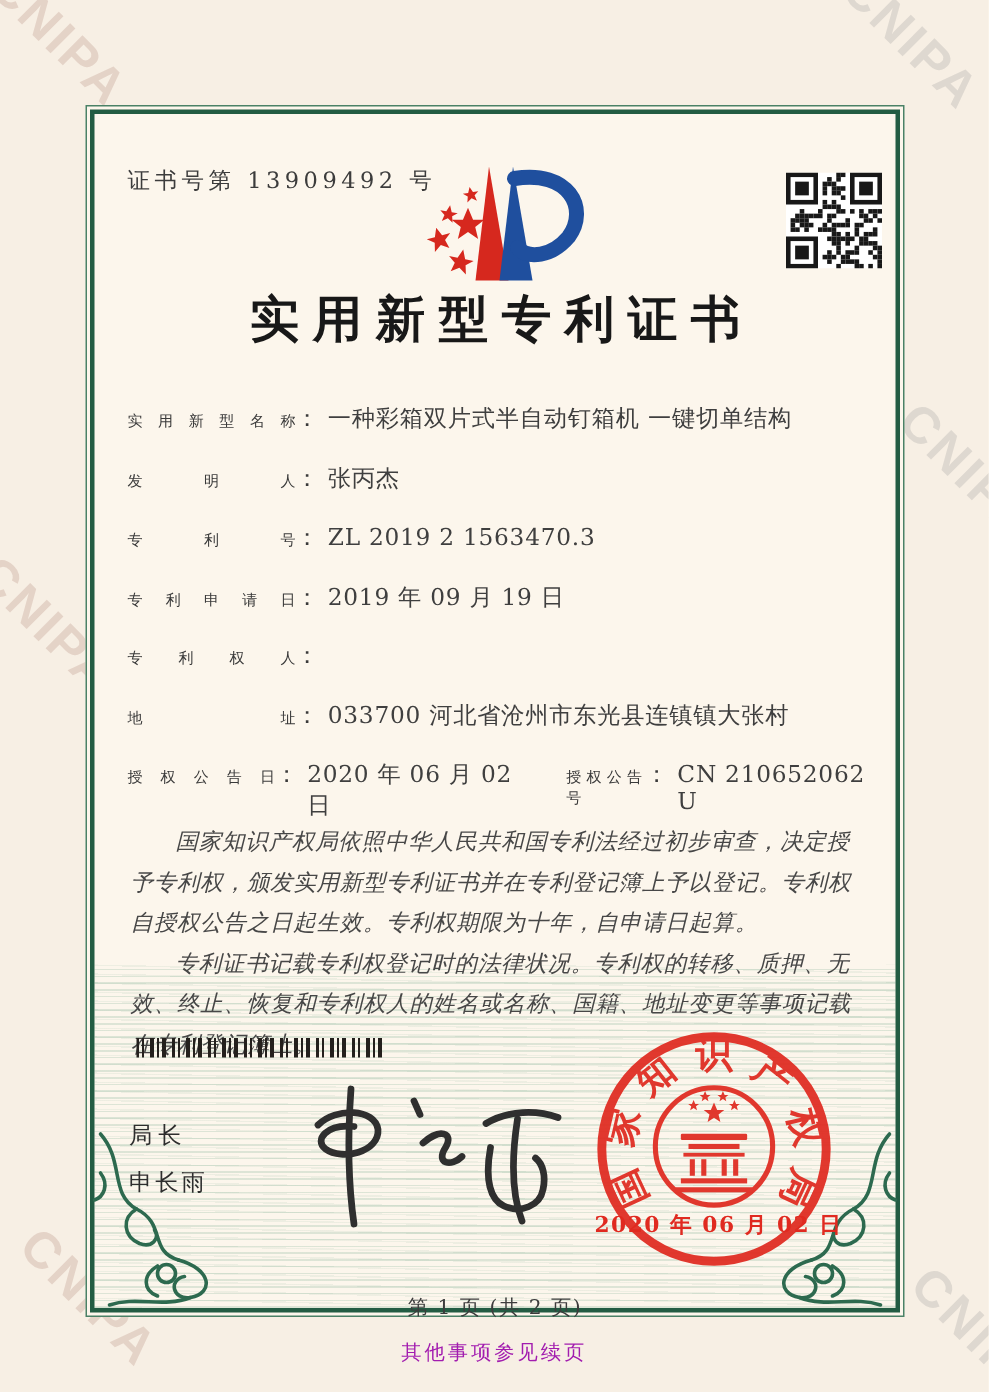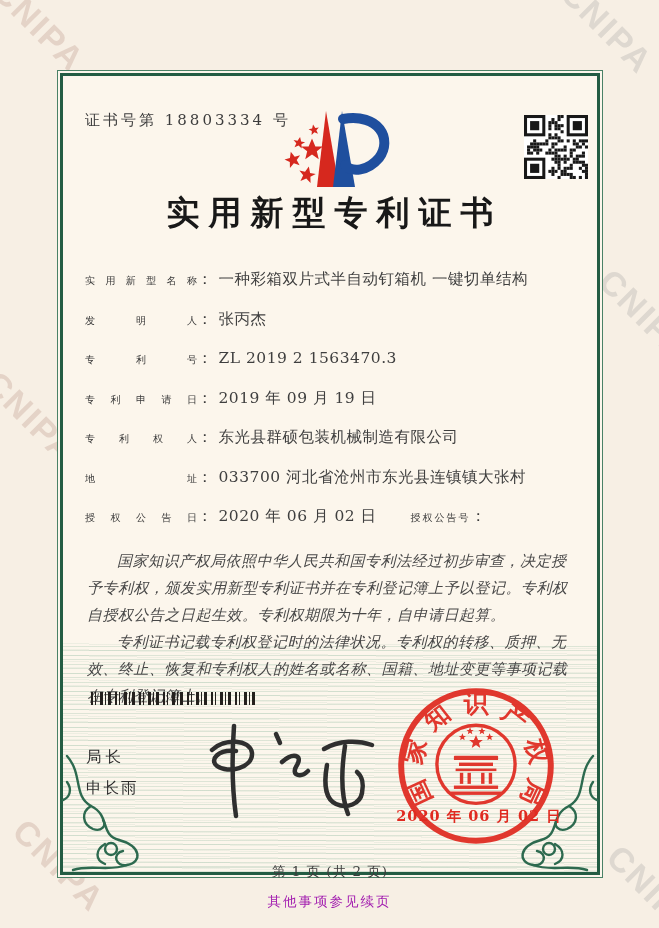--- a/index.html
+++ b/index.html
@@ -110,21 +110,21 @@
       <path d="M86,4 C70,22 80,44 62,54 C42,64 54,82 34,88"></path>
       <path d="M34,88 C12,94 10,110 26,113 C38,115 41,101 30,99"></path>
       <path d="M62,54 C72,60 71,72 60,77 C52,80 46,74 50,68"></path>
       <path d="M26,113 C44,120 62,112 80,118"></path>
       <path d="M48,92 C58,98 58,108 48,112"></path>
       <circle cx="42" cy="97" r="6"></circle>
       <path d="M86,30 C80,38 84,46 90,48"></path>
     </g>
   </svg>
 
-  <div class="cert-no">证书号第 18803334 号</div>
+  <div class="cert-no">证书号第 13909492 号</div>
 
   <svg class="logo" width="150" height="94" viewBox="0 0 150 94">
     <defs>
       <path id="star" d="M0,-10 L2.94,-3.09 L9.51,-3.09 L4.19,1.18 L5.88,8.09 L0,4 L-5.88,8.09 L-4.19,1.18 L-9.51,-3.09 L-2.94,-3.09 Z"></path>
     </defs>
     <g fill="#d6281e">
       <use href="#star" transform="translate(57,53) scale(1.15)"></use>
       <use href="#star" transform="translate(38,63) scale(0.85) rotate(-15)"></use>
       <use href="#star" transform="translate(44,46) scale(0.62) rotate(10)"></use>
       <use href="#star" transform="translate(59,33) scale(0.55) rotate(-10)"></use>
@@ -293,33 +293,33 @@
       <span class="fvalue">ZL 2019 2 1563470.3</span>
     </div>
     <div class="frow">
       <span class="flabel">专利申请日</span>
         <span class="fcolon">：</span>
       <span class="fvalue">2019 年 09 月 19 日</span>
     </div>
     <div class="frow">
       <span class="flabel">专利权人</span>
         <span class="fcolon">：</span>
-      <span class="fvalue">东光县群硕包装机械制造有限公司</span>
     </div>
     <div class="frow">
       <span class="flabel">地址</span>
         <span class="fcolon">：</span>
       <span class="fvalue">033700 河北省沧州市东光县连镇镇大张村</span>
     </div>
     <div class="frow">
       <span class="flabel">授权公告日</span>
         <span class="fcolon">：</span>
       <span class="fvalue">2020 年 06 月 02 日</span>
       <span class="flabel auto second">授权公告号</span>
         <span class="fcolon">：</span>
+      <span class="fvalue">CN 210652062 U</span>
     </div>
   </div>
 
   <div class="paras">
     <p>国家知识产权局依照中华人民共和国专利法经过初步审查，决定授予专利权，颁发实用新型专利证书并在专利登记簿上予以登记。专利权自授权公告之日起生效。专利权期限为十年，自申请日起算。</p>
     <p>专利证书记载专利权登记时的法律状况。专利权的转移、质押、无效、终止、恢复和专利权人的姓名或名称、国籍、地址变更等事项记载在专利登记簿上。</p>
   </div>
 
   <div class="barcode"></div>
 

